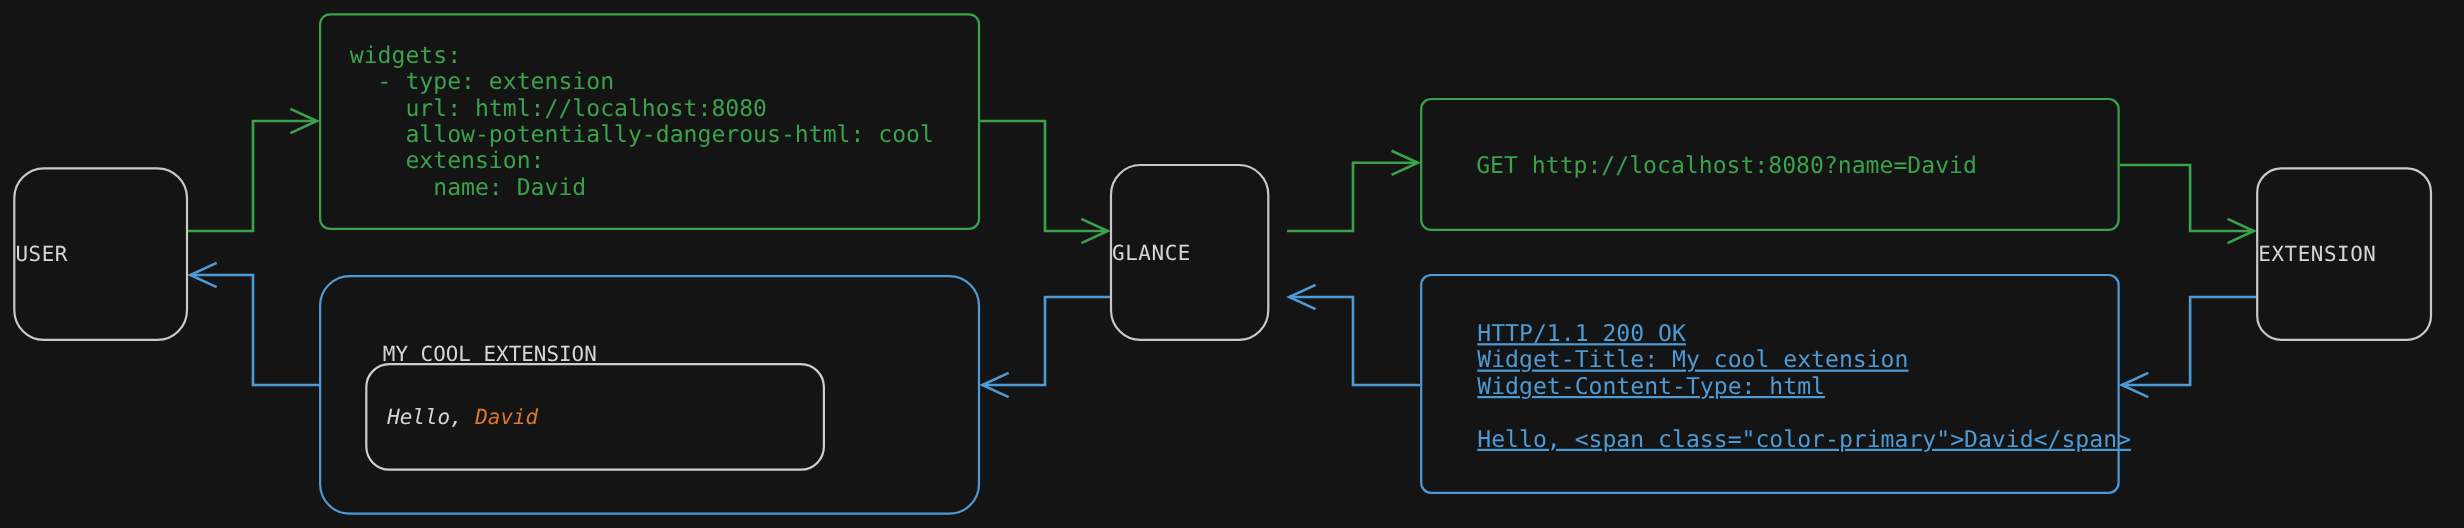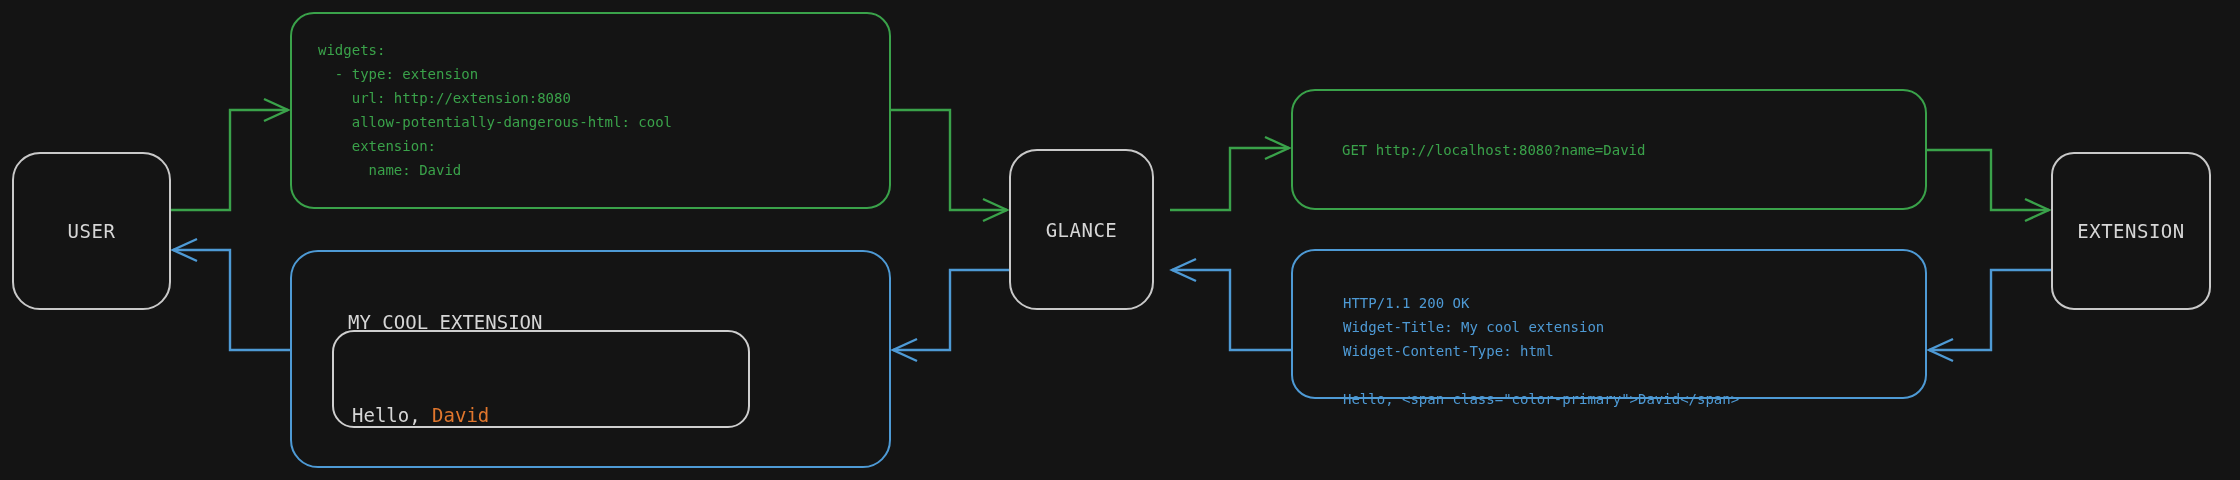--- a/index.html
+++ b/index.html
@@ -18,52 +18,52 @@
     font-family:"DejaVu Sans Mono","Liberation Mono",monospace;
   }
   .canvas{position:relative;width:2240px;height:480px;background:var(--background);}
   .arrows{position:absolute;left:0;top:0;width:2240px;height:480px;pointer-events:none;}
   .arrows path{fill:none;stroke-width:2.4px;stroke-linejoin:miter;stroke-linecap:butt;}
   .arrows .green path{stroke:var(--green);}
   .arrows .blue path{stroke:var(--blue);}
 
   .node{
     position:absolute;border:2px solid var(--node-border);border-radius:28px;
-    display:flex;align-items:center;justify-content:center;
+    display:flex;align-items:center;
     color:var(--text-light);font-size:19px;letter-spacing:0.5px;
     background:var(--background);
   }
   .node-user{left:12px;top:152px;width:159px;height:158px;}
   .node-glance{left:1009px;top:149px;width:145px;height:161px;}
   .node-extension{left:2051px;top:152px;width:160px;height:158px;border-radius:23px;}
 
   .codebox{
-    position:absolute;border:2px solid;border-radius:24px;background:var(--background);
-    font-size:14px;line-height:24px;
+    position:absolute;border:2px solid;border-radius:10px;background:var(--background);
+    font-size:21px;line-height:24px;
   }
   .codebox.green{border-color:var(--green);color:var(--green);}
   .codebox.blue{border-color:var(--blue);color:var(--blue);}
   .box-config{left:290px;top:12px;width:601px;height:197px;padding:24px 0 0 26px;}
   .box-request{left:1291px;top:89px;width:636px;height:121px;display:flex;align-items:center;padding-left:49px;}
-  .box-response{left:1291px;top:249px;width:636px;height:150px;padding:40px 0 0 50px;}
+  .box-response{left:1291px;top:249px;width:636px;height:200px;padding:40px 0 0 50px;text-decoration:underline;}
   .code-line{white-space:pre;height:24px;}
 
   .box-widget{
     position:absolute;left:290px;top:250px;width:601px;height:218px;
     border:2px solid var(--blue);border-radius:28px;background:var(--background);
   }
   .widget-title{
     position:absolute;left:56px;top:41px;
     color:var(--text-light);font-size:19px;white-space:pre;margin-top:18px;
   }
   .widget-inner{
     position:absolute;left:40px;top:78px;width:418px;height:98px;
     border:2px solid var(--inner-border);border-radius:22px;
-    display:flex;align-items:flex-end;padding-left:18px;
-    color:var(--text-light);font-size:19px;white-space:pre;
+    display:flex;align-items:center;padding-left:18px;
+    color:var(--text-light);font-size:19px;white-space:pre;font-style:italic;
   }
   .name-accent{color:var(--orange);}
 </style>
 </head>
 <body>
 
 <div class="canvas">
 
   <svg class="arrows" viewBox="0 0 2240 480">
 
@@ -108,21 +108,21 @@
   <div class="node node-glance">
     <span>GLANCE</span>
   </div>
   <div class="node node-extension">
     <span>EXTENSION</span>
   </div>
 
   <div class="codebox green box-config">
     <div class="code-line">widgets:</div>
     <div class="code-line">  - type: extension</div>
-    <div class="code-line">    url: http://extension:8080</div>
+    <div class="code-line">    url: html://localhost:8080</div>
     <div class="code-line">    allow-potentially-dangerous-html: cool</div>
     <div class="code-line">    extension:</div>
     <div class="code-line">      name: David</div>
   </div>
 
   <div class="codebox green box-request">
     <div class="code-line">GET http://localhost:8080?name=David</div>
   </div>
 
   <div class="codebox blue box-response">

